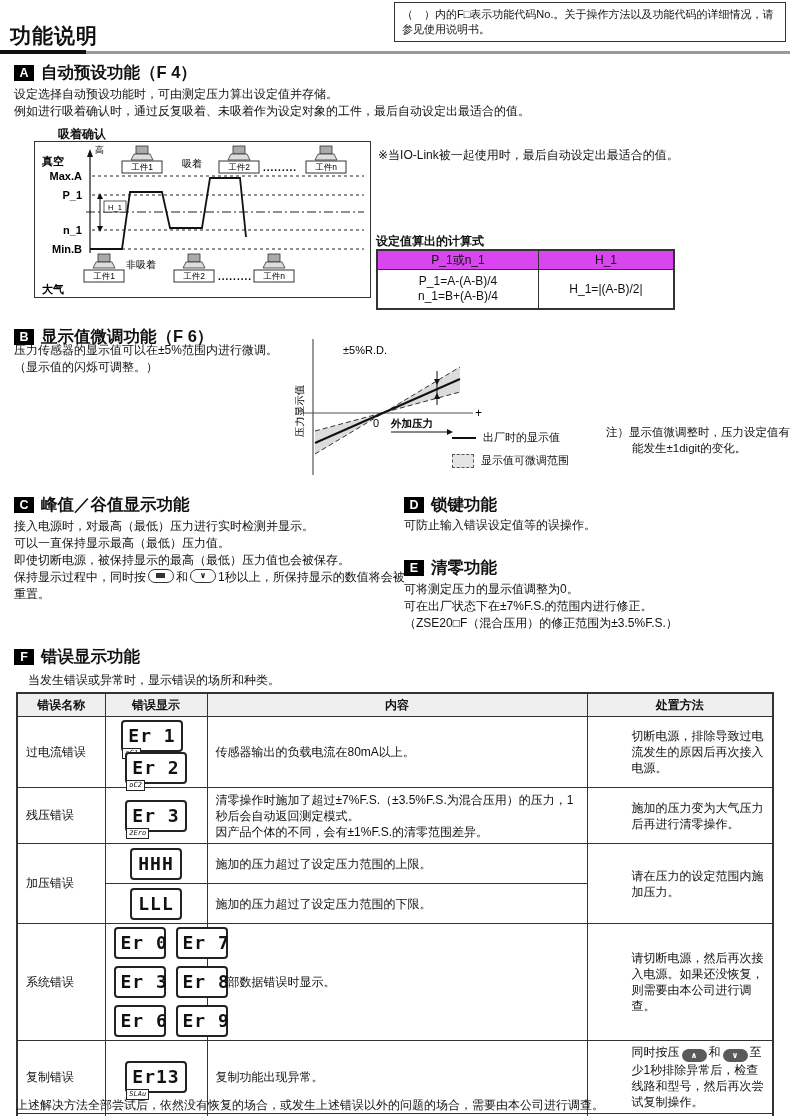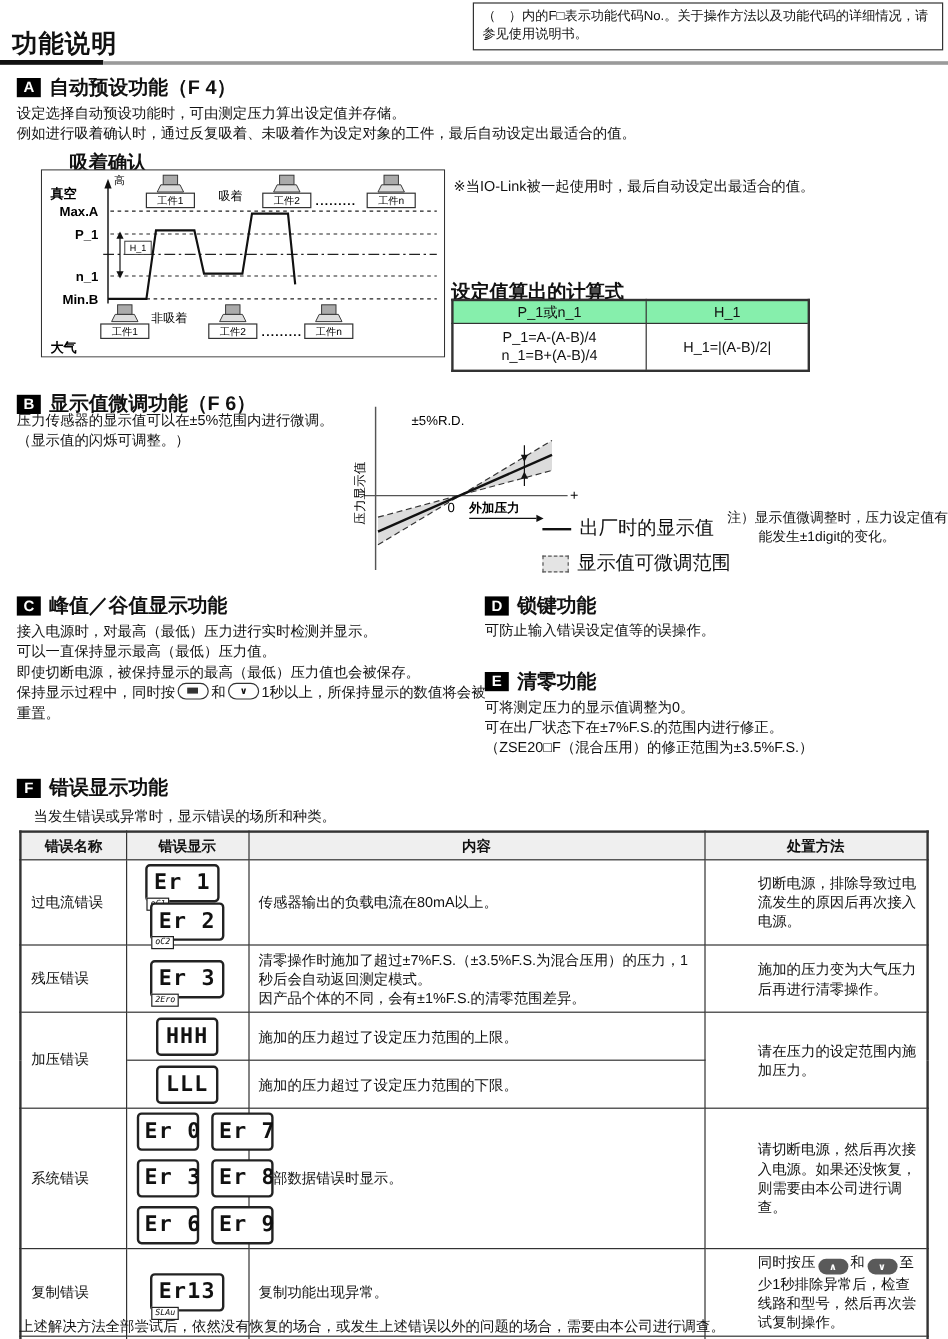--- a/index.html
+++ b/index.html
@@ -8,25 +8,25 @@
   .abs{position:absolute;}
   .txt{font-size:12px;line-height:17px;}
   .preline{white-space:pre-line;}
   .note-box{left:394px;top:2px;width:376px;border:1px solid #333;padding:4px 7px;font-size:11px;line-height:15px;}
   .page-title{left:10px;top:22px;font-size:21px;font-weight:bold;letter-spacing:1px;}
   .rule-b{left:0;top:50px;width:86px;height:4px;background:#111;}
   .rule-g{left:86px;top:51px;width:704px;height:3px;background:#9a9a9a;}
   .h{display:flex;align-items:center;font-size:16.5px;font-weight:bold;}
   .mk{width:20px;height:16px;background:#000;color:#fff;font-weight:bold;font-size:12.5px;
       display:inline-flex;align-items:center;justify-content:center;margin-right:7px;flex:none;}
-  .cap{font-size:16px;font-weight:bold;text-decoration:underline;}
+  .cap{font-size:12px;font-weight:bold;}
   
   .calc{border-collapse:collapse;border:2px solid #333;}
   .calc th,.calc td{border:1px solid #333;font-size:12px;font-weight:normal;}
-  .calc th{height:16px;background:#86efac;text-align:center;}
+  .calc th{height:16px;background:#d946ef;text-align:center;}
   .calc td{height:36px;}
   .calc .lft{width:158px;text-align:center;line-height:15px;}
   .calc .rgt{width:132px;text-align:center;}
   
   .ftab{border-collapse:collapse;table-layout:fixed;width:756px;border:2px solid #333;}
   .ftab th,.ftab td{border:1px solid #333;font-size:12px;padding:3px 8px;vertical-align:middle;}
   .ftab th{height:18px;background:#efefef;text-align:center;font-weight:bold;padding:2px;}
   .ftab .cname{text-align:left;line-height:15px;}
   .ftab .cdisp{text-align:center;}
   .ftab .ctext{text-align:left;line-height:16px;}
@@ -40,21 +40,21 @@
            font-style:italic;font-family:"DejaVu Sans Mono",monospace;padding:0 2px;line-height:9px;}
   .seg-grid{display:inline-grid;grid-template-columns:auto auto;gap:7px 10px;}
   
   .btn-o{display:inline-block;position:relative;width:24px;height:12px;border:1.5px solid #333;
          border-radius:7px;vertical-align:-2px;margin:0 2px;background:#fff;}
   .btn-o .sq{position:absolute;left:7px;top:3px;width:9px;height:5px;background:#333;}
   .btn-o .ch{position:absolute;left:0;top:0;width:100%;text-align:center;font-size:8px;line-height:12px;font-weight:bold;}
   .btn-dark{display:inline-block;width:25px;height:13px;background:#5a5a5a;border-radius:7px;color:#fff;
             font-size:8px;line-height:13px;text-align:center;font-weight:bold;vertical-align:-2px;margin:0 2px;}
   .note-hang{padding-left:26px;text-indent:-26px;font-size:11.5px;line-height:16px;}
-  .legend-row{display:flex;align-items:center;margin-bottom:8px;font-size:16px;}
+  .legend-row{display:flex;align-items:center;margin-bottom:8px;font-size:11px;}
   .lg-line{width:24px;height:0;border-top:2.5px solid #111;margin-right:7px;flex:none;}
   .lg-box{width:20px;height:12px;border:1.5px dashed #555;background:#e4e4e4;margin-right:7px;flex:none;}
 </style>
 </head>
 <body>
 
 <div class="page">
 
   <div class="abs note-box">（　）内的F□表示功能代码No.。关于操作方法以及功能代码的详细情况，请参见使用说明书。</div>
   <div class="abs page-title">功能说明</div>

